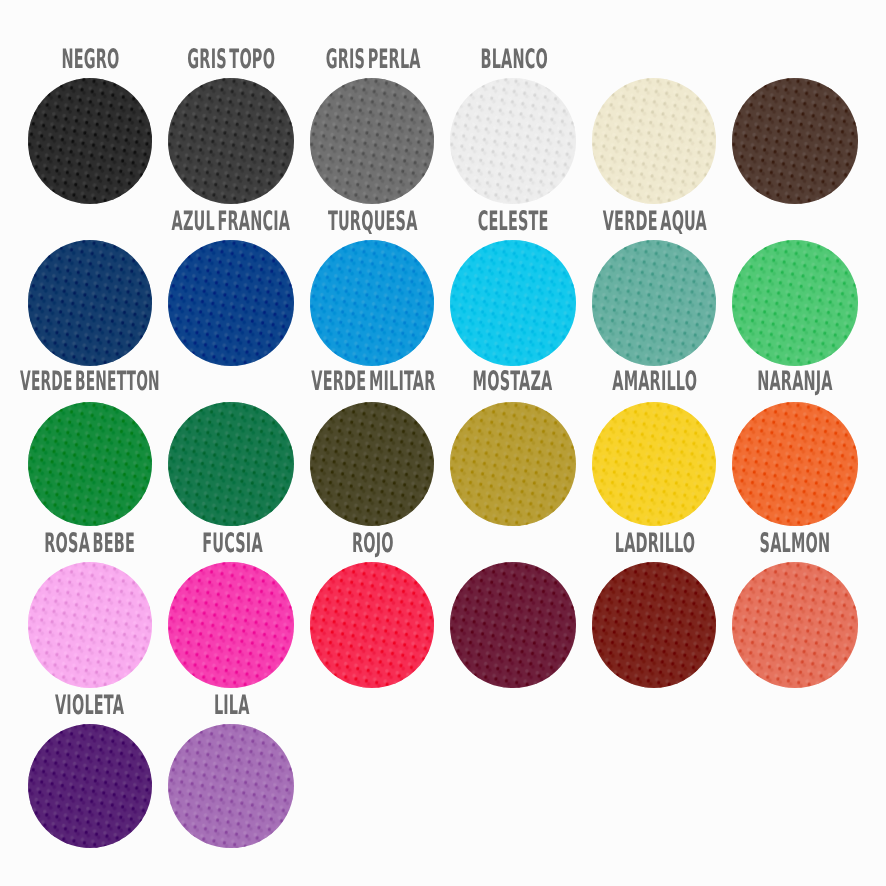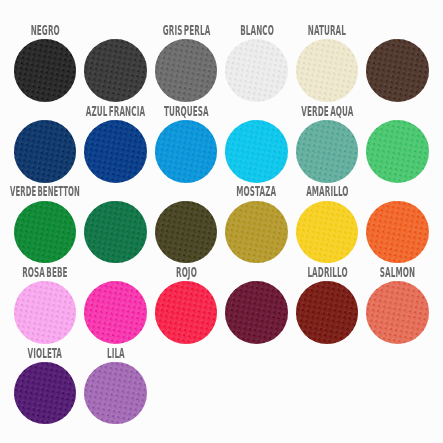--- a/index.html
+++ b/index.html
@@ -72,20 +72,23 @@
   <div class="chart-row">
     <div class="swatch-cell">
       <div class="swatch-label">
           <span style="margin-left: -24px; transform: scaleX(0.6);">NEGRO</span>
         </div>
       <div class="swatch-disc" style="background: rgb(45, 45, 45);">
           <span class="tex" style="background-image: radial-gradient(0.95px 1.15px at 2.62px 2.75px, rgb(12, 12, 12) 0%, rgb(12, 12, 12) 55%, transparent 100%), radial-gradient(1.1px 1.25px at 1.4px 1.35px, rgb(61, 61, 61) 0%, rgb(61, 61, 61) 50%, transparent 100%), radial-gradient(1.15px 1.3px at 4px 4.1px, rgb(33, 33, 33) 0%, rgb(33, 33, 33) 45%, transparent 100%); background-size: 5.25px 5.25px;"></span>
         </div>
     </div>
     <div class="swatch-cell">
+      <div class="swatch-label">
+          <span style="margin-left: -36.5px; transform: scaleX(0.6);">GRIS TOPO</span>
+        </div>
       <div class="swatch-disc" style="background: rgb(63, 63, 63);">
           <span class="tex" style="background-image: radial-gradient(0.95px 1.15px at 2.62px 2.75px, rgb(30, 30, 30) 0%, rgb(30, 30, 30) 55%, transparent 100%), radial-gradient(1.1px 1.25px at 1.4px 1.35px, rgb(79, 79, 79) 0%, rgb(79, 79, 79) 50%, transparent 100%), radial-gradient(1.15px 1.3px at 4px 4.1px, rgb(51, 51, 51) 0%, rgb(51, 51, 51) 45%, transparent 100%); background-size: 5.25px 5.25px;"></span>
         </div>
     </div>
     <div class="swatch-cell">
       <div class="swatch-label">
           <span style="margin-left: -39.5px; transform: scaleX(0.6);">GRIS PERLA</span>
         </div>
       <div class="swatch-disc" style="background: rgb(113, 113, 113);">
           <span class="tex" style="background-image: radial-gradient(0.95px 1.15px at 2.62px 2.75px, rgb(78, 78, 78) 0%, rgb(78, 78, 78) 55%, transparent 100%), radial-gradient(1.1px 1.25px at 1.4px 1.35px, rgb(126, 126, 126) 0%, rgb(126, 126, 126) 50%, transparent 100%), radial-gradient(1.15px 1.3px at 4px 4.1px, rgb(100, 100, 100) 0%, rgb(100, 100, 100) 45%, transparent 100%); background-size: 5.25px 5.25px;"></span>
@@ -93,23 +96,20 @@
     </div>
     <div class="swatch-cell">
       <div class="swatch-label">
           <span style="margin-left: -28px; transform: scaleX(0.6);">BLANCO</span>
         </div>
       <div class="swatch-disc" style="background: rgb(237, 237, 237);">
           <span class="tex" style="background-image: radial-gradient(0.95px 1.15px at 2.62px 2.75px, rgb(213, 213, 213) 0%, rgb(213, 213, 213) 55%, transparent 100%), radial-gradient(1.1px 1.25px at 1.4px 1.35px, rgb(240, 240, 240) 0%, rgb(240, 240, 240) 50%, transparent 100%), radial-gradient(1.15px 1.3px at 4px 4.1px, rgb(227, 227, 227) 0%, rgb(227, 227, 227) 45%, transparent 100%); background-size: 5.25px 5.25px;"></span>
         </div>
     </div>
     <div class="swatch-cell">
-      <div class="swatch-label">
-          <span style="margin-left: -32px; transform: scaleX(0.6);">NATURAL</span>
-        </div>
       <div class="swatch-disc" style="background: rgb(239, 233, 207);">
           <span class="tex" style="background-image: radial-gradient(0.95px 1.15px at 2.62px 2.75px, rgb(216, 209, 180) 0%, rgb(216, 209, 180) 55%, transparent 100%), radial-gradient(1.1px 1.25px at 1.4px 1.35px, rgb(242, 236, 212) 0%, rgb(242, 236, 212) 50%, transparent 100%), radial-gradient(1.15px 1.3px at 4px 4.1px, rgb(230, 223, 196) 0%, rgb(230, 223, 196) 45%, transparent 100%); background-size: 5.25px 5.25px;"></span>
         </div>
     </div>
     <div class="swatch-cell">
       <div class="swatch-disc" style="background: rgb(84, 61, 51);">
           <span class="tex" style="background-image: radial-gradient(0.95px 1.15px at 2.62px 2.75px, rgb(55, 26, 13) 0%, rgb(55, 26, 13) 55%, transparent 100%), radial-gradient(1.1px 1.25px at 1.4px 1.35px, rgb(97, 77, 69) 0%, rgb(97, 77, 69) 50%, transparent 100%), radial-gradient(1.15px 1.3px at 4px 4.1px, rgb(73, 48, 38) 0%, rgb(73, 48, 38) 45%, transparent 100%); background-size: 5.25px 5.25px;"></span>
         </div>
     </div>
   </div>
@@ -129,20 +129,23 @@
     </div>
     <div class="swatch-cell">
       <div class="swatch-label">
           <span style="margin-left: -37.5px; transform: scaleX(0.6);">TURQUESA</span>
         </div>
       <div class="swatch-disc" style="background: rgb(16, 153, 219);">
           <span class="tex" style="background-image: radial-gradient(0.95px 1.15px at 2.62px 2.75px, rgb(0, 128, 210) 0%, rgb(0, 128, 210) 55%, transparent 100%), radial-gradient(1.1px 1.25px at 1.4px 1.35px, rgb(41, 161, 218) 0%, rgb(41, 161, 218) 50%, transparent 100%), radial-gradient(1.15px 1.3px at 4px 4.1px, rgb(0, 143, 213) 0%, rgb(0, 143, 213) 45%, transparent 100%); background-size: 5.25px 5.25px;"></span>
         </div>
     </div>
     <div class="swatch-cell">
+      <div class="swatch-label">
+          <span style="margin-left: -29.5px; transform: scaleX(0.6);">CELESTE</span>
+        </div>
       <div class="swatch-disc" style="background: rgb(20, 201, 237);">
           <span class="tex" style="background-image: radial-gradient(0.95px 1.15px at 2.62px 2.75px, rgb(0, 184, 229) 0%, rgb(0, 184, 229) 55%, transparent 100%), radial-gradient(1.1px 1.25px at 1.4px 1.35px, rgb(43, 203, 234) 0%, rgb(43, 203, 234) 50%, transparent 100%), radial-gradient(1.15px 1.3px at 4px 4.1px, rgb(1, 193, 231) 0%, rgb(1, 193, 231) 45%, transparent 100%); background-size: 5.25px 5.25px;"></span>
         </div>
     </div>
     <div class="swatch-cell">
       <div class="swatch-label">
           <span style="margin-left: -43.5px; transform: scaleX(0.6);">VERDE AQUA</span>
         </div>
       <div class="swatch-disc" style="background: rgb(105, 177, 162);">
           <span class="tex" style="background-image: radial-gradient(0.95px 1.15px at 2.62px 2.75px, rgb(63, 152, 133) 0%, rgb(63, 152, 133) 55%, transparent 100%), radial-gradient(1.1px 1.25px at 1.4px 1.35px, rgb(119, 183, 170) 0%, rgb(119, 183, 170) 50%, transparent 100%), radial-gradient(1.15px 1.3px at 4px 4.1px, rgb(90, 167, 151) 0%, rgb(90, 167, 151) 45%, transparent 100%); background-size: 5.25px 5.25px;"></span>
@@ -162,20 +165,23 @@
       <div class="swatch-disc" style="background: rgb(20, 141, 60);">
           <span class="tex" style="background-image: radial-gradient(0.95px 1.15px at 2.62px 2.75px, rgb(0, 123, 20) 0%, rgb(0, 123, 20) 55%, transparent 100%), radial-gradient(1.1px 1.25px at 1.4px 1.35px, rgb(42, 147, 76) 0%, rgb(42, 147, 76) 50%, transparent 100%), radial-gradient(1.15px 1.3px at 4px 4.1px, rgb(3, 132, 46) 0%, rgb(3, 132, 46) 45%, transparent 100%); background-size: 5.25px 5.25px;"></span>
         </div>
     </div>
     <div class="swatch-cell">
       <div class="swatch-disc" style="background: rgb(22, 121, 77);">
           <span class="tex" style="background-image: radial-gradient(0.95px 1.15px at 2.62px 2.75px, rgb(0, 100, 44) 0%, rgb(0, 100, 44) 55%, transparent 100%), radial-gradient(1.1px 1.25px at 1.4px 1.35px, rgb(43, 129, 91) 0%, rgb(43, 129, 91) 50%, transparent 100%), radial-gradient(1.15px 1.3px at 4px 4.1px, rgb(6, 112, 65) 0%, rgb(6, 112, 65) 45%, transparent 100%); background-size: 5.25px 5.25px;"></span>
         </div>
     </div>
     <div class="swatch-cell">
+      <div class="swatch-label">
+          <span style="margin-left: -51.5px; transform: scaleX(0.6);">VERDE MILITAR</span>
+        </div>
       <div class="swatch-disc" style="background: rgb(77, 73, 42);">
           <span class="tex" style="background-image: radial-gradient(0.95px 1.15px at 2.62px 2.75px, rgb(48, 43, 4) 0%, rgb(48, 43, 4) 55%, transparent 100%), radial-gradient(1.1px 1.25px at 1.4px 1.35px, rgb(90, 86, 60) 0%, rgb(90, 86, 60) 50%, transparent 100%), radial-gradient(1.15px 1.3px at 4px 4.1px, rgb(66, 62, 28) 0%, rgb(66, 62, 28) 45%, transparent 100%); background-size: 5.25px 5.25px;"></span>
         </div>
     </div>
     <div class="swatch-cell">
       <div class="swatch-label">
           <span style="margin-left: -33.5px; transform: scaleX(0.6);">MOSTAZA</span>
         </div>
       <div class="swatch-disc" style="background: rgb(184, 158, 54);">
           <span class="tex" style="background-image: radial-gradient(0.95px 1.15px at 2.62px 2.75px, rgb(165, 133, 5) 0%, rgb(165, 133, 5) 55%, transparent 100%), radial-gradient(1.1px 1.25px at 1.4px 1.35px, rgb(186, 163, 71) 0%, rgb(186, 163, 71) 50%, transparent 100%), radial-gradient(1.15px 1.3px at 4px 4.1px, rgb(175, 148, 38) 0%, rgb(175, 148, 38) 45%, transparent 100%); background-size: 5.25px 5.25px;"></span>
@@ -183,35 +189,41 @@
     </div>
     <div class="swatch-cell">
       <div class="swatch-label">
           <span style="margin-left: -35.5px; transform: scaleX(0.6);">AMARILLO</span>
         </div>
       <div class="swatch-disc" style="background: rgb(248, 211, 43);">
           <span class="tex" style="background-image: radial-gradient(0.95px 1.15px at 2.62px 2.75px, rgb(237, 194, 0) 0%, rgb(237, 194, 0) 55%, transparent 100%), radial-gradient(1.1px 1.25px at 1.4px 1.35px, rgb(245, 211, 59) 0%, rgb(245, 211, 59) 50%, transparent 100%), radial-gradient(1.15px 1.3px at 4px 4.1px, rgb(241, 203, 27) 0%, rgb(241, 203, 27) 45%, transparent 100%); background-size: 5.25px 5.25px;"></span>
         </div>
     </div>
     <div class="swatch-cell">
+      <div class="swatch-label">
+          <span style="margin-left: -31.5px; transform: scaleX(0.6);">NARANJA</span>
+        </div>
       <div class="swatch-disc" style="background: rgb(242, 109, 51);">
           <span class="tex" style="background-image: radial-gradient(0.95px 1.15px at 2.62px 2.75px, rgb(231, 66, 0) 0%, rgb(231, 66, 0) 55%, transparent 100%), radial-gradient(1.1px 1.25px at 1.4px 1.35px, rgb(241, 124, 73) 0%, rgb(241, 124, 73) 50%, transparent 100%), radial-gradient(1.15px 1.3px at 4px 4.1px, rgb(235, 94, 33) 0%, rgb(235, 94, 33) 45%, transparent 100%); background-size: 5.25px 5.25px;"></span>
         </div>
     </div>
   </div>
   <div class="chart-row">
     <div class="swatch-cell">
       <div class="swatch-label">
           <span style="margin-left: -38px; transform: scaleX(0.6);">ROSA BEBE</span>
         </div>
       <div class="swatch-disc" style="background: rgb(249, 172, 239);">
           <span class="tex" style="background-image: radial-gradient(0.95px 1.15px at 2.62px 2.75px, rgb(227, 136, 215) 0%, rgb(227, 136, 215) 55%, transparent 100%), radial-gradient(1.1px 1.25px at 1.4px 1.35px, rgb(252, 182, 243) 0%, rgb(252, 182, 243) 50%, transparent 100%), radial-gradient(1.15px 1.3px at 4px 4.1px, rgb(239, 159, 229) 0%, rgb(239, 159, 229) 45%, transparent 100%); background-size: 5.25px 5.25px;"></span>
         </div>
     </div>
     <div class="swatch-cell">
+      <div class="swatch-label">
+          <span style="margin-left: -25px; transform: scaleX(0.6);">FUCSIA</span>
+        </div>
       <div class="swatch-disc" style="background: rgb(247, 62, 177);">
           <span class="tex" style="background-image: radial-gradient(0.95px 1.15px at 2.62px 2.75px, rgb(236, 5, 148) 0%, rgb(236, 5, 148) 55%, transparent 100%), radial-gradient(1.1px 1.25px at 1.4px 1.35px, rgb(247, 85, 186) 0%, rgb(247, 85, 186) 50%, transparent 100%), radial-gradient(1.15px 1.3px at 4px 4.1px, rgb(240, 44, 166) 0%, rgb(240, 44, 166) 45%, transparent 100%); background-size: 5.25px 5.25px;"></span>
         </div>
     </div>
     <div class="swatch-cell">
       <div class="swatch-label">
           <span style="margin-left: -17.5px; transform: scaleX(0.6);">ROJO</span>
         </div>
       <div class="swatch-disc" style="background: rgb(247, 45, 83);">
           <span class="tex" style="background-image: radial-gradient(0.95px 1.15px at 2.62px 2.75px, rgb(239, 0, 32) 0%, rgb(239, 0, 32) 55%, transparent 100%), radial-gradient(1.1px 1.25px at 1.4px 1.35px, rgb(247, 71, 104) 0%, rgb(247, 71, 104) 50%, transparent 100%), radial-gradient(1.15px 1.3px at 4px 4.1px, rgb(241, 26, 66) 0%, rgb(241, 26, 66) 45%, transparent 100%); background-size: 5.25px 5.25px;"></span>

